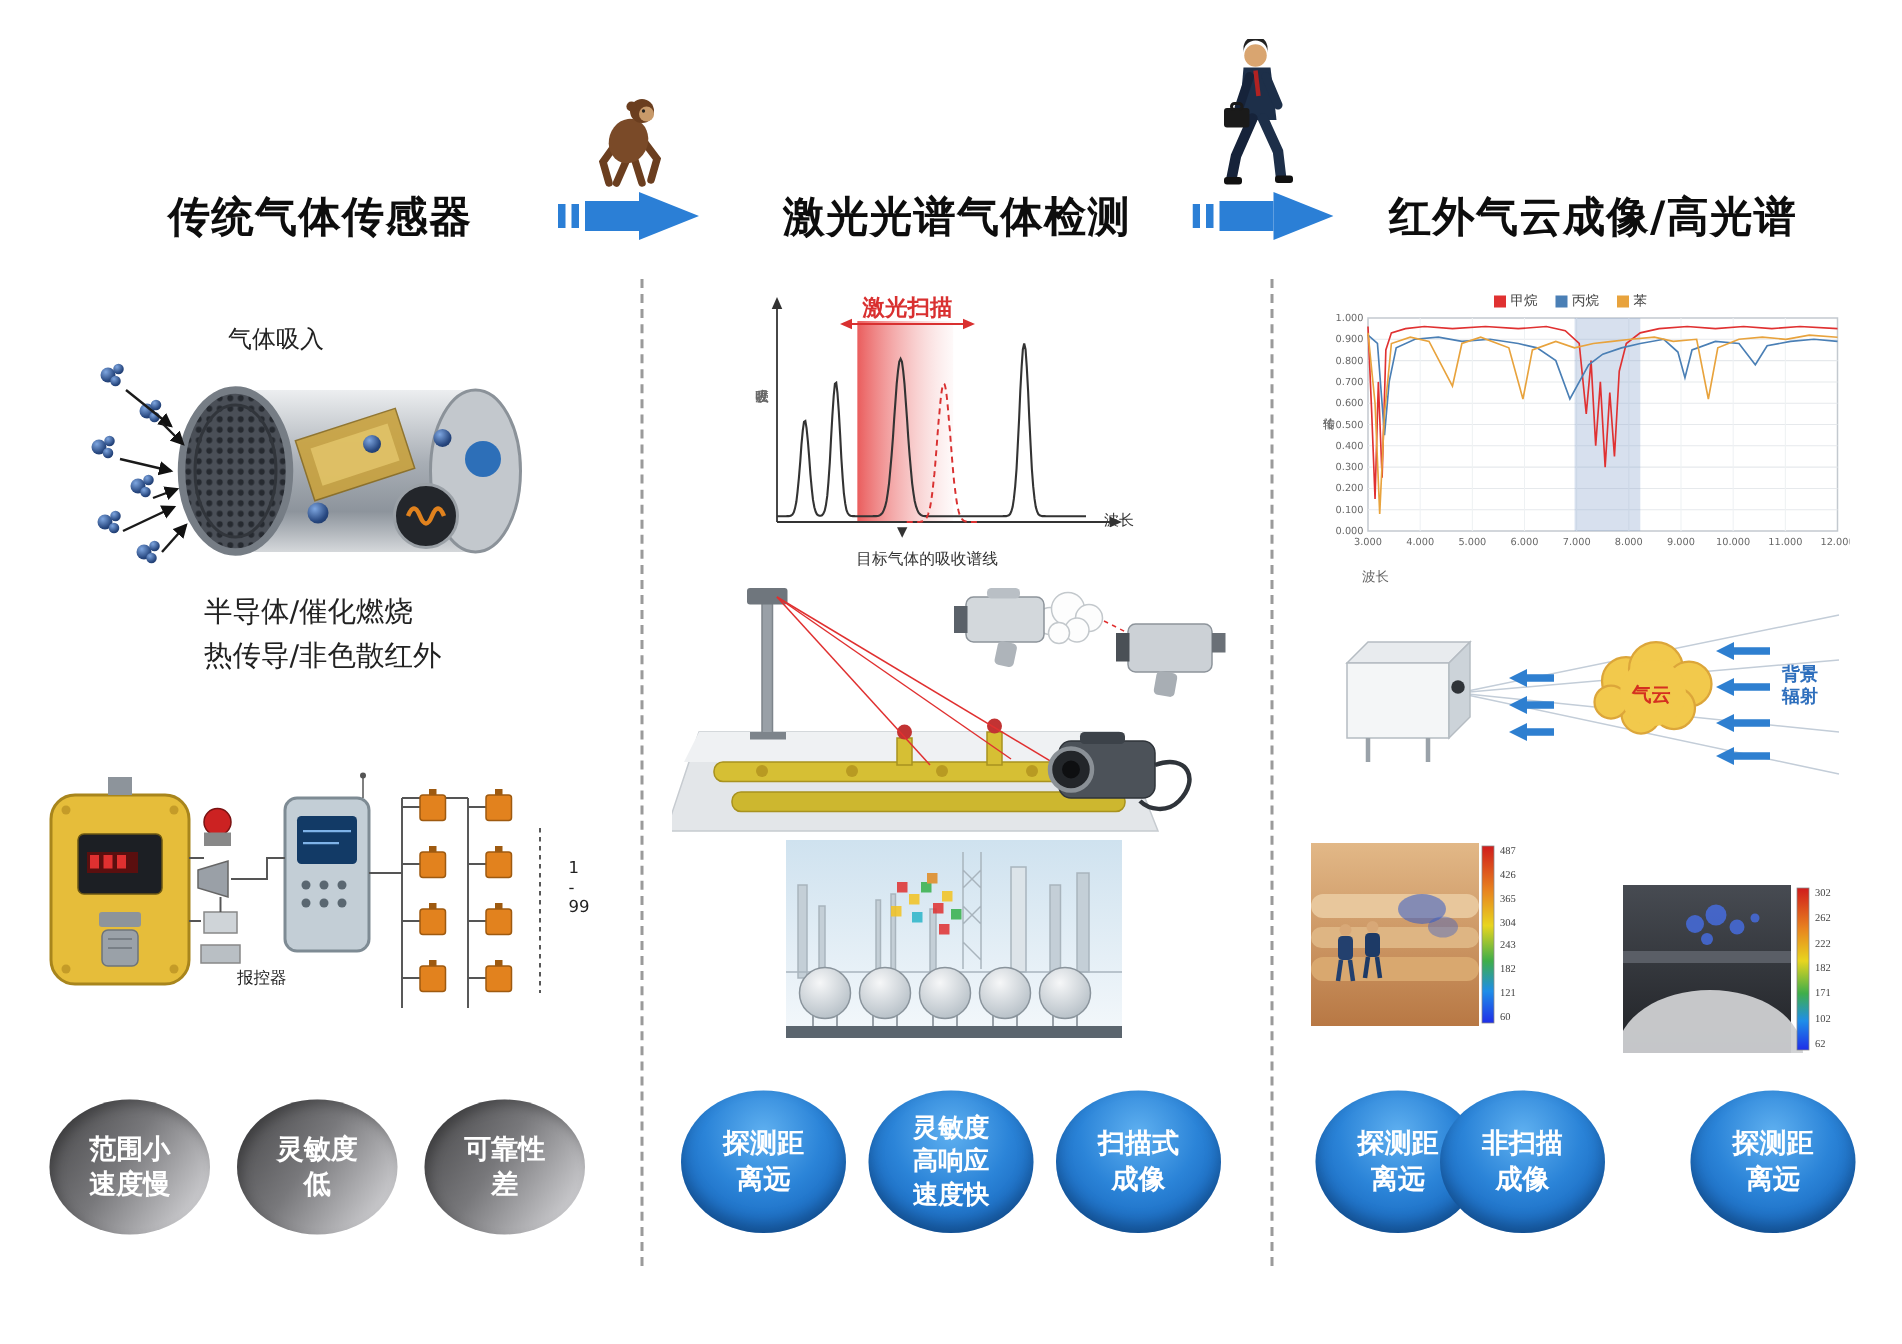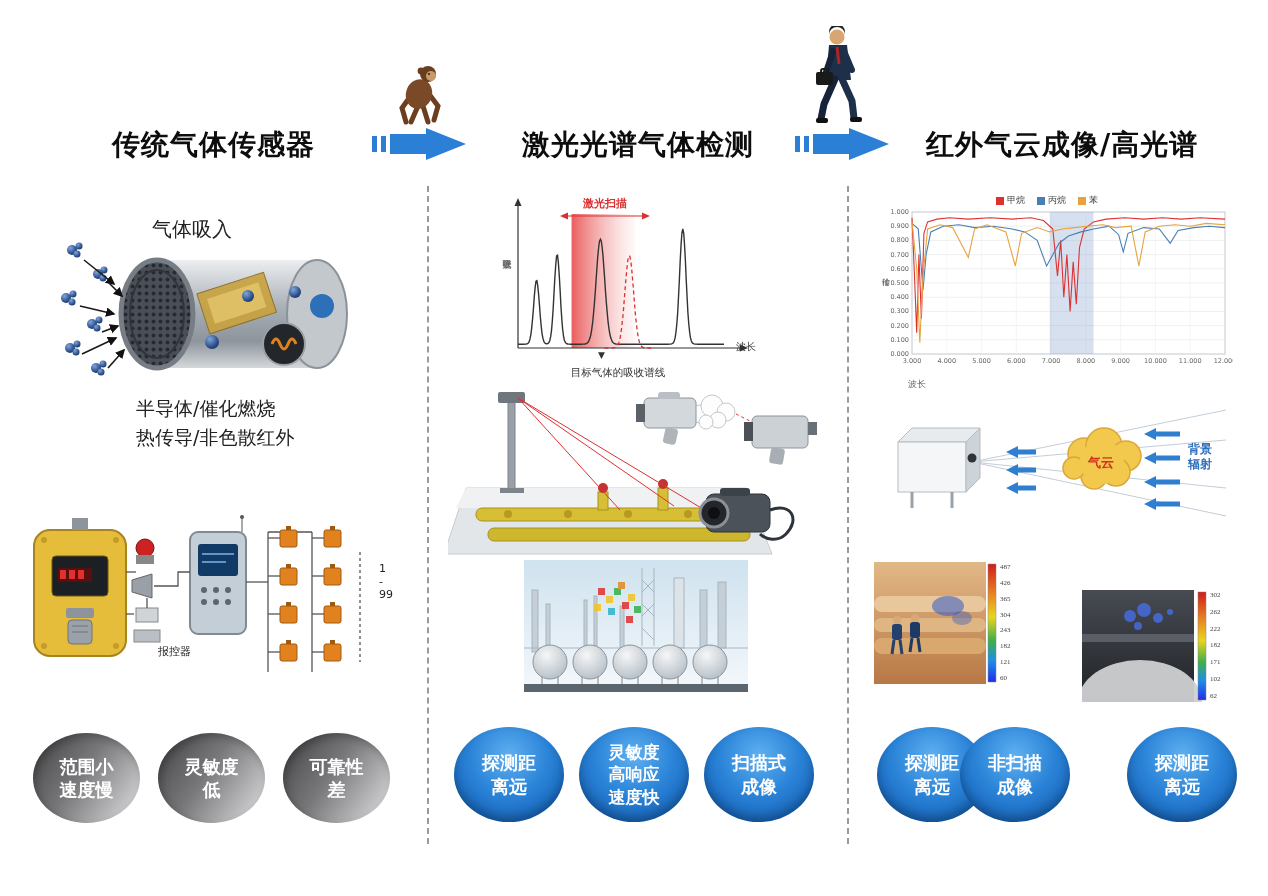--- a/index.html
+++ b/index.html
@@ -1,32 +1,32 @@
 <!DOCTYPE html>
 <html><head>
 <meta charset="utf-8">
 <style>
   html,body{margin:0;padding:0;background:#fff;}
   .canvas{position:relative;width:1268px;height:896px;background:#ffffff;overflow:hidden;
           font-family:"DejaVu Sans","Liberation Sans",sans-serif;color:#111;}
   .abs{position:absolute;}
   .col-title{font-size:28px;font-weight:bold;letter-spacing:1px;color:#0d0d0d;}
   .sep{width:0;border-left:2px dashed #9a9a9a;}
-  .small-label{font-size:20px;color:#222;}
+  .small-label{font-size:16px;color:#222;}
   .tech-label{font-size:19px;color:#222;line-height:1.5;}
   .pre{white-space:pre-line;}
   .bubble{position:absolute;border-radius:50%;display:flex;align-items:center;justify-content:center;
           text-align:center;color:#fff;font-weight:bold;font-size:18px;line-height:1.3;}
   .bubble.gray{background:linear-gradient(125deg,#434345 0%,#78787b 45%,#c6c6c9 85%,#dededf 100%);
                box-shadow:inset 3px 4px 8px rgba(0,0,0,.25);}
   .bubble.blue{background:radial-gradient(circle at 50% 30%,#5fb0f0 0%,#2b84d8 45%,#0c55ac 100%);
                box-shadow:inset 0 -6px 10px rgba(0,0,0,.25);}
   .bubble.sm{font-size:17px;}
   .chart-box{position:absolute;}
-  .chart-title-red{position:absolute;font-size:11px;font-weight:bold;color:#d93030;text-align:center;}
+  .chart-title-red{position:absolute;font-size:15px;font-weight:bold;color:#d93030;text-align:center;}
   .chart-lbl{position:absolute;font-size:10px;color:#333;}
   .chart-lbl.tiny{font-size:9px;color:#666;}
   .vert{writing-mode:vertical-rl;}
   .legend{position:absolute;top:0;left:118px;display:flex;gap:12px;font-size:9px;color:#444;align-items:center;}
   .lg-item{display:flex;align-items:center;justify-content:center;}
   .lg-box{display:inline-block;width:8px;height:8px;margin-right:3px;}
   .net-label{position:absolute;font-size:11px;color:#222;}
   .scale{position:absolute;display:flex;flex-direction:column;justify-content:space-between;
          font-size:7px;line-height:1;color:#444;font-family:Liberation Serif, serif;}
   .cloud-label{position:absolute;font-size:13px;font-weight:bold;color:#d43020;}
@@ -234,21 +234,21 @@
           <rect x="258" y="90" width="5" height="4"></rect>
             <rect x="258" y="128" width="5" height="4"></rect>
           <rect x="302" y="14" width="5" height="4"></rect>
             <rect x="302" y="52" width="5" height="4"></rect>
           <rect x="302" y="90" width="5" height="4"></rect>
             <rect x="302" y="128" width="5" height="4"></rect>
         </g>
       </g>
     </svg>
     <div class="net-label" style="left:130px;top:132px;">报控器</div>
-    <div class="net-label" style="left:314px;top:50px;padding-left:37px;">1 - 99</div>
+    <div class="net-label" style="left:314px;top:60px;padding-left:37px;">1 - 99</div>
   </div>
 
   <div class="bubble gray pre" style="left:33px;top:733px;width:107px;height:90px;">范围小
 速度慢</div>
   <div class="bubble gray pre" style="left:158px;top:733px;width:107px;height:90px;">灵敏度
 低</div>
   <div class="bubble gray pre" style="left:283px;top:733px;width:107px;height:90px;">可靠性
 差</div>
 
   <div class="chart-box" style="left:498px;top:194px;width:270px;height:200px;">

